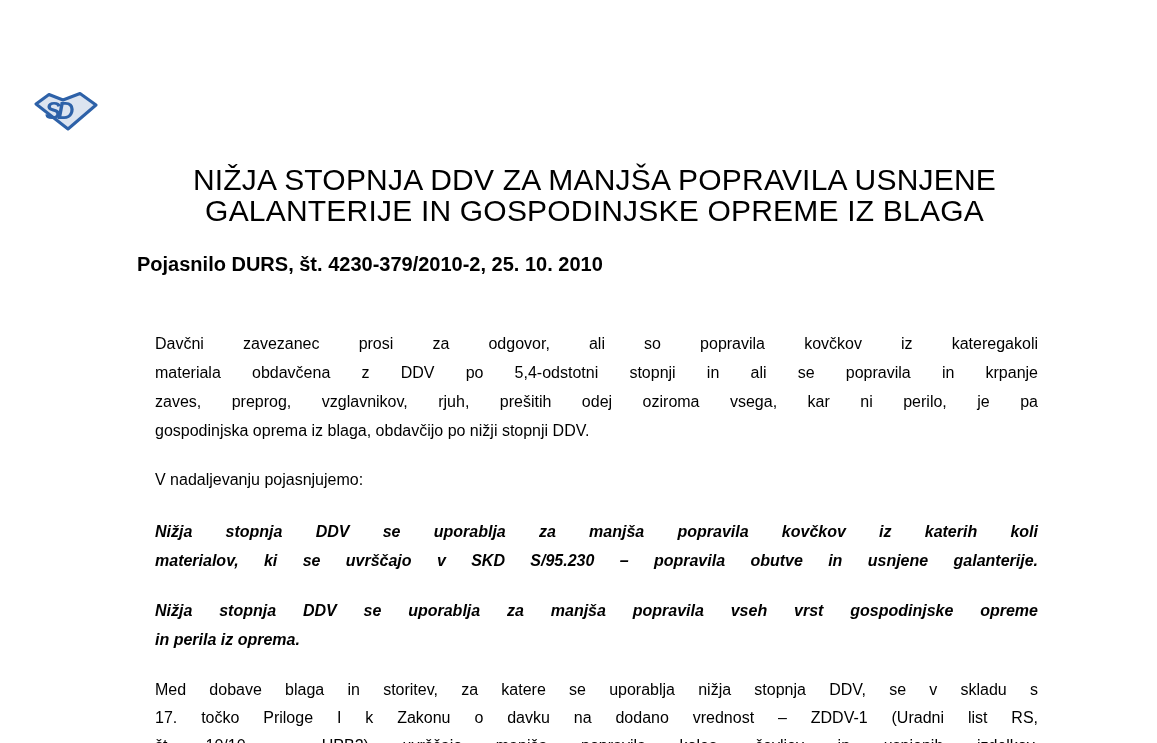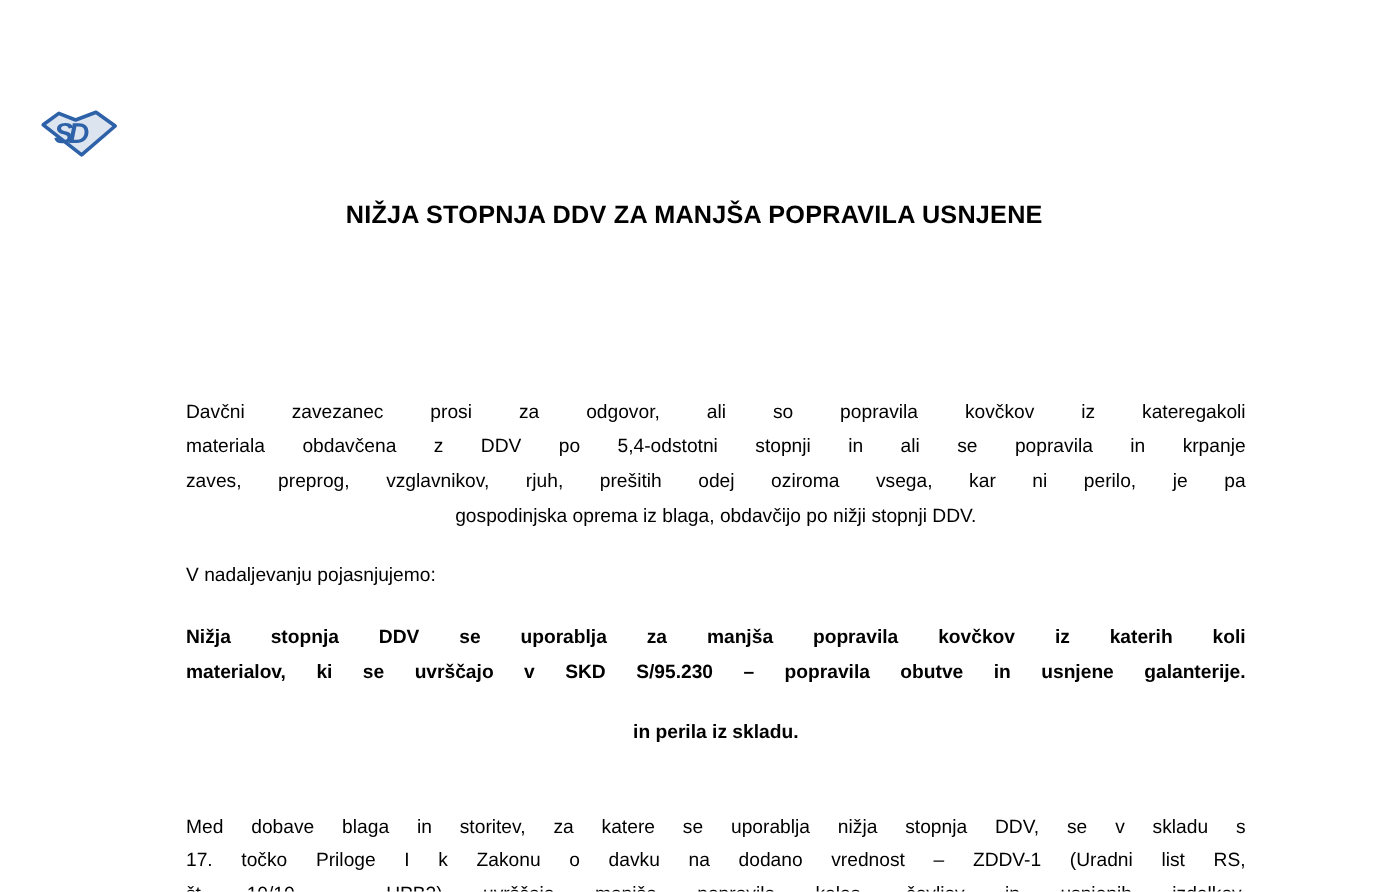--- a/index.html
+++ b/index.html
@@ -25,26 +25,26 @@
   }
   .content {
     position: absolute;
     left: 137px;
     top: 0;
     width: 883px;
     height: 743px;
   }
   .doc-title {
     position: absolute;
-    left: 0;
+    left: 16px;
     top: 164px;
     width: 883px;
     text-align: center;
-    font-weight: bold;
-    font-size: 21px;
+    font-weight: normal;
+    font-size: 30px;
     line-height: 31px;
     letter-spacing: 0.2px;
   }
   .reference {
     position: absolute;
     left: 0;
     top: 250px;
     width: 883px;
     font-weight: bold;
     font-size: 20px;
@@ -57,62 +57,66 @@
     font-size: 16px;
     line-height: 29px;
   }
   .p-question { top: 329px; }
   .p-intro    { top: 465px; }
   .p-answer1  { top: 517px; }
   .p-answer2  { top: 596px; }
   .p-legal    { top: 676px; line-height: 28px; }
   .answer {
     font-weight: bold;
+    font-style: italic;
   }
   .line-j {
     text-align: justify;
     text-align-last: justify;
   }
   .line-l {
-    text-align: center;
+    text-align: left;
   }
 </style>
 </head>
 <body>
 
 <div class="logo">
   <svg viewBox="0 0 64 40" width="64" height="40">
     <path d="M2,13 L15,3.5 L29,9 L46,2.5 L62,14 L34,38 Z" stroke-width="3" stroke-linejoin="round" fill="#dce4f0" stroke="#2d61a8"></path>
     <text x="11" y="28" font-size="24" font-weight="bold" font-style="italic" letter-spacing="-4" font-family="Liberation Sans, sans-serif" fill="#2d61a8">SD</text>
   </svg>
 </div>
 
 <div class="content">
 
   <div class="doc-title">
     <div>NIŽJA STOPNJA DDV ZA MANJŠA POPRAVILA USNJENE</div>
+    <div>GALANTERIJE IN GOSPODINJSKE OPREME IZ BLAGA</div>
   </div>
 
+  <div class="reference">Pojasnilo DURS, št. 4230-379/2010-2, 25. 10. 2010</div>
 
   <div class="para p-question">
     <div class="line-j">Davčni zavezanec prosi za odgovor, ali so popravila kovčkov iz kateregakoli</div>
     <div class="line-j">materiala obdavčena z DDV po 5,4-odstotni stopnji in ali se popravila in krpanje</div>
     <div class="line-j">zaves, preprog, vzglavnikov, rjuh, prešitih odej oziroma vsega, kar ni perilo, je pa</div>
     <div class="line-l">gospodinjska oprema iz blaga, obdavčijo po nižji stopnji DDV.</div>
   </div>
 
   <div class="para p-intro">V nadaljevanju pojasnjujemo:</div>
 
   <div class="para p-answer1 answer">
     <div class="line-j">Nižja stopnja DDV se uporablja za manjša popravila kovčkov iz katerih koli</div>
     <div class="line-j">materialov, ki se uvrščajo v SKD S/95.230 – popravila obutve in usnjene galanterije.</div>
   </div>
 
   <div class="para p-answer2 answer">
-    <div class="line-l">in perila iz skladu.</div>
+    <div class="line-j">Nižja stopnja DDV se uporablja za manjša popravila vseh vrst gospodinjske opreme</div>
+    <div class="line-l">in perila iz oprema.</div>
   </div>
 
   <div class="para p-legal">
     <div class="line-j">Med dobave blaga in storitev, za katere se uporablja nižja stopnja DDV, se v skladu s</div>
     <div class="line-j">17. točko Priloge I k Zakonu o davku na dodano vrednost – ZDDV-1 (Uradni list RS,</div>
     <div class="line-j">št. 10/10 – UPB2) uvrščajo manjša popravila koles, čevljev in usnjenih izdelkov,</div>
   </div>
 
 </div>
 

